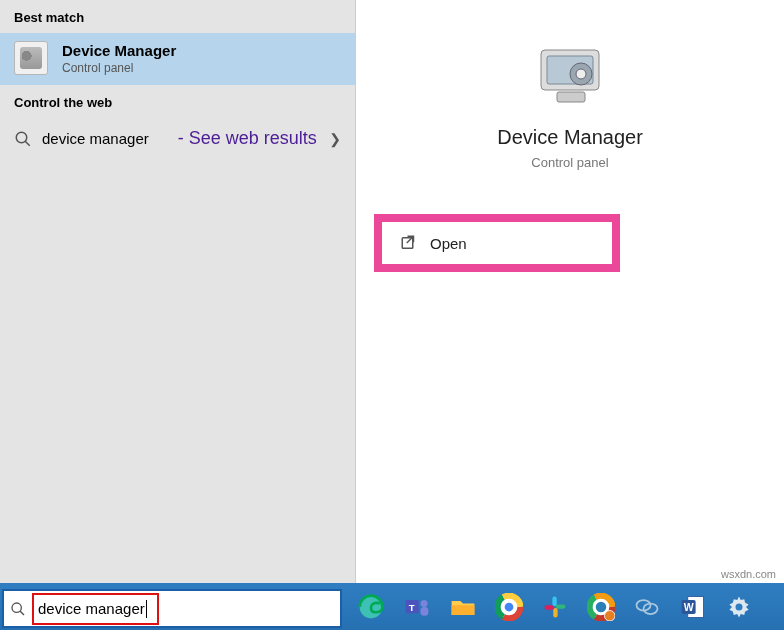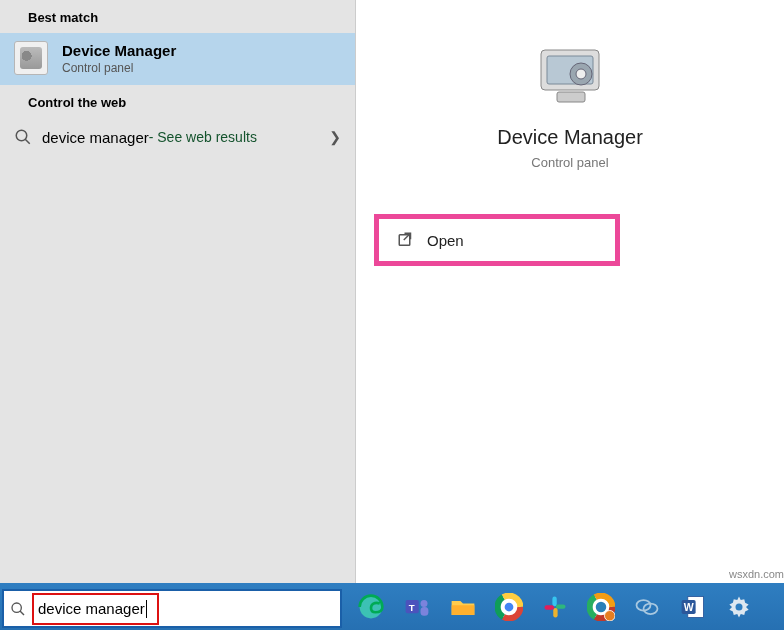--- a/index.html
+++ b/index.html
@@ -2,57 +2,57 @@
 <html><head>
 <meta charset="utf-8">
 <style>
   * { margin: 0; padding: 0; box-sizing: border-box; font-family: "Segoe UI", Arial, sans-serif; }
   body { width: 784px; height: 630px; background: #fff; position: relative; overflow: hidden; }
   .top-blue { position:absolute; top:0; left:0; width:46px; height:4px; background:#0078d4; }
   .search-pane { position:absolute; top:0; left:0; width:356px; height:583px; background:#e4e4e4; border-right:1px solid #ccc; }
   .result-pane { position:absolute; top:0; left:356px; right:0; height:583px; background:#fff; }
   .taskbar { position:absolute; bottom:0; left:0; right:0; height:47px; background:linear-gradient(#2f7ec1,#2670b2); display:flex; align-items:center; }
 
-  .section-label { font-weight:600; font-size:13px; color:#000; padding:10px 0 8px 28px; }
+  .section-label { font-weight:600; font-size:13px; color:#000; padding:10px 0 8px 14px; }
   .best-match-item { display:flex; align-items:center; gap:14px; padding:8px 14px 10px 14px; background:#b6d5ec; }
   .bm-icon { width:34px; height:34px; background:#f0f0f0; border:1px solid #b6b6b6; border-radius:3px; position:relative; }
   .bm-icon::before { content:""; position:absolute; inset:5px; background:
       radial-gradient(circle at 30% 40%, #888 0 5px, transparent 5px),
       linear-gradient(#bbb,#999);
       border-radius:3px; }
   .bm-text .t1 { font-size:15px; font-weight:600; color:#000; }
   .bm-text .t2 { font-size:12px; color:#555; margin-top:2px; }
 
   .search-web-row { display:flex; align-items:center; padding:10px 14px 10px 14px; }
   .mag { width:18px; height:18px; margin-right:10px; position:relative; }
   .mag svg { width:18px; height:18px; stroke:#555; }
   .sw-text { font-size:15px; color:#000; }
-  .sw-sub { color:#14532d; font-size:14px; }
+  .sw-sub { color:#4c1d95; font-size:18px;margin-left:29px; }
   .chev { margin-left:auto; font-size:14px; color:#555; }
 
   .detail-icon { width:74px; height:64px; margin:44px auto 18px; position:relative; }
   .detail-icon svg { width:100%; height:100%; }
   .detail-title { text-align:center; font-size:20px; color:#222; font-weight:500; }
   .detail-sub { text-align:center; font-size:13px; color:#777; margin-top:6px; }
 
-  .open-row { margin:44px 18px 0 18px; border:5px solid #ec4899; padding:12px 18px; display:flex; align-items:center; gap:12px; font-size:15px; color:#222; width:246px; }
+  .open-row { margin:44px 18px 0 18px; border:8px solid #ec4899; padding:12px 18px; display:flex; align-items:center; gap:12px; font-size:15px; color:#222; width:246px; }
   .open-row svg { width:18px; height:18px; stroke:#555; }
 
   .search-box { width:340px; height:39px; margin:4px 0 0 2px; background:#fff; border:2px solid #1a5fa8; display:flex; align-items:center; }
   .search-box .mag2 { width:28px; display:flex; align-items:center; justify-content:center; }
   .search-box .mag2 svg{ width:16px; height:16px; stroke:#555; }
   .search-box .typed { flex:1; height:100%; display:flex; align-items:center; }
   .typed-outline { height:32px; border:2px solid #d11; display:flex; align-items:center; padding:0 10px 0 4px; font-size:15px; color:#000; }
   .caret { border-right:1px solid #000; height:18px; margin-left:1px; }
 
   .tb-icons { display:flex; gap:0; margin-left:6px; }
   .tb-icon { width:46px; height:47px; display:flex; align-items:center; justify-content:center; }
   .tb-icon svg { width:28px; height:28px; }
 
-  .watermark { position:absolute; right:0; bottom:50px; font-size:11px; color:#888; }
+  .watermark { position:absolute; right:8px; bottom:50px; font-size:11px; color:#888; }
 </style>
 </head>
 <body>
 
 <div class="top-blue"></div>
 
 <div class="search-pane">
   <div class="section-label">Best match</div>
 
   <div class="best-match-item">

